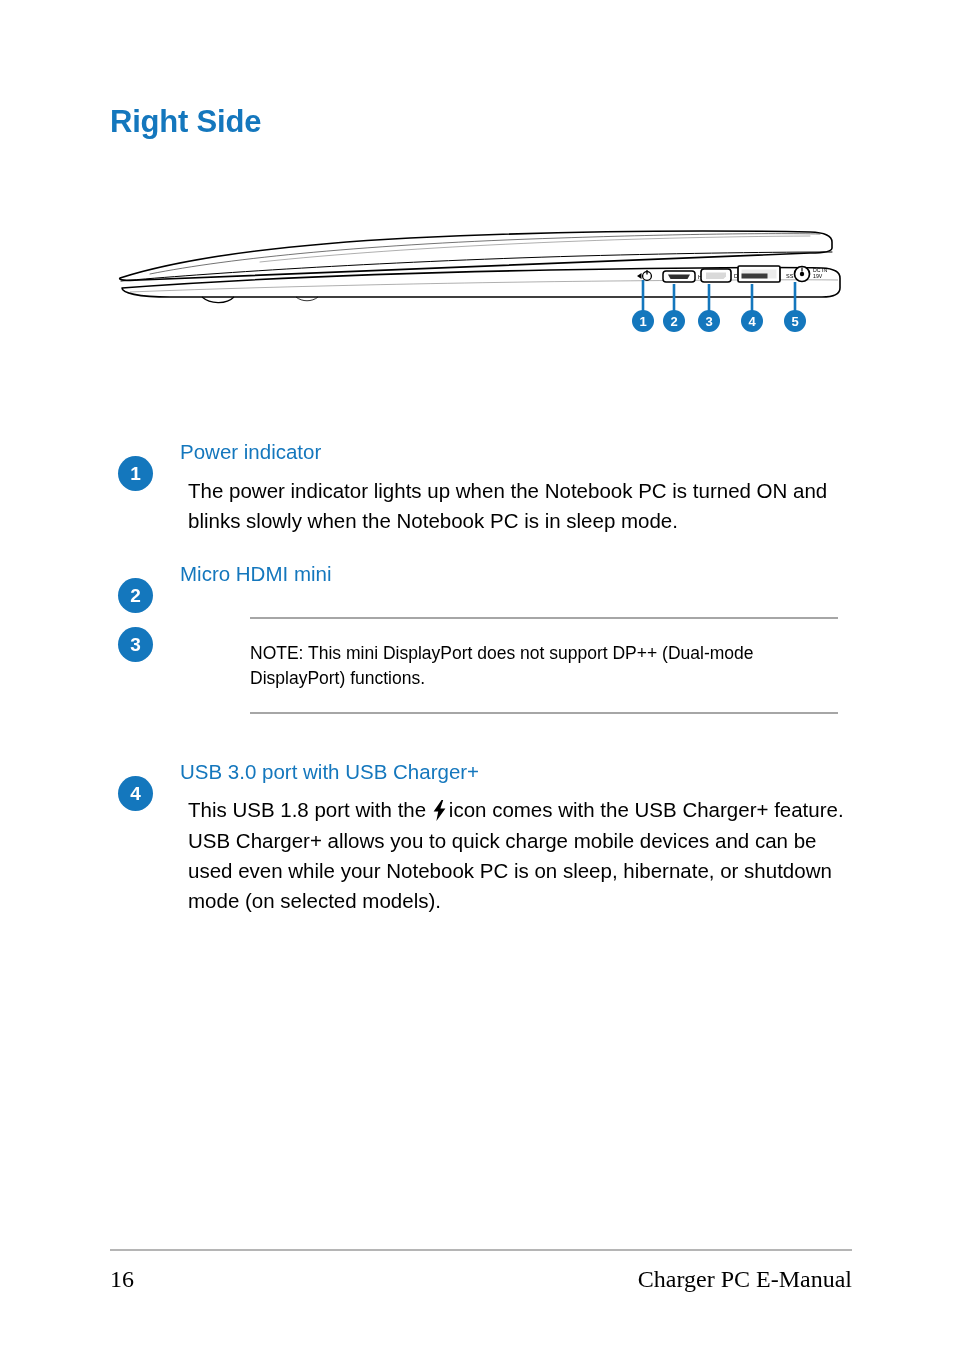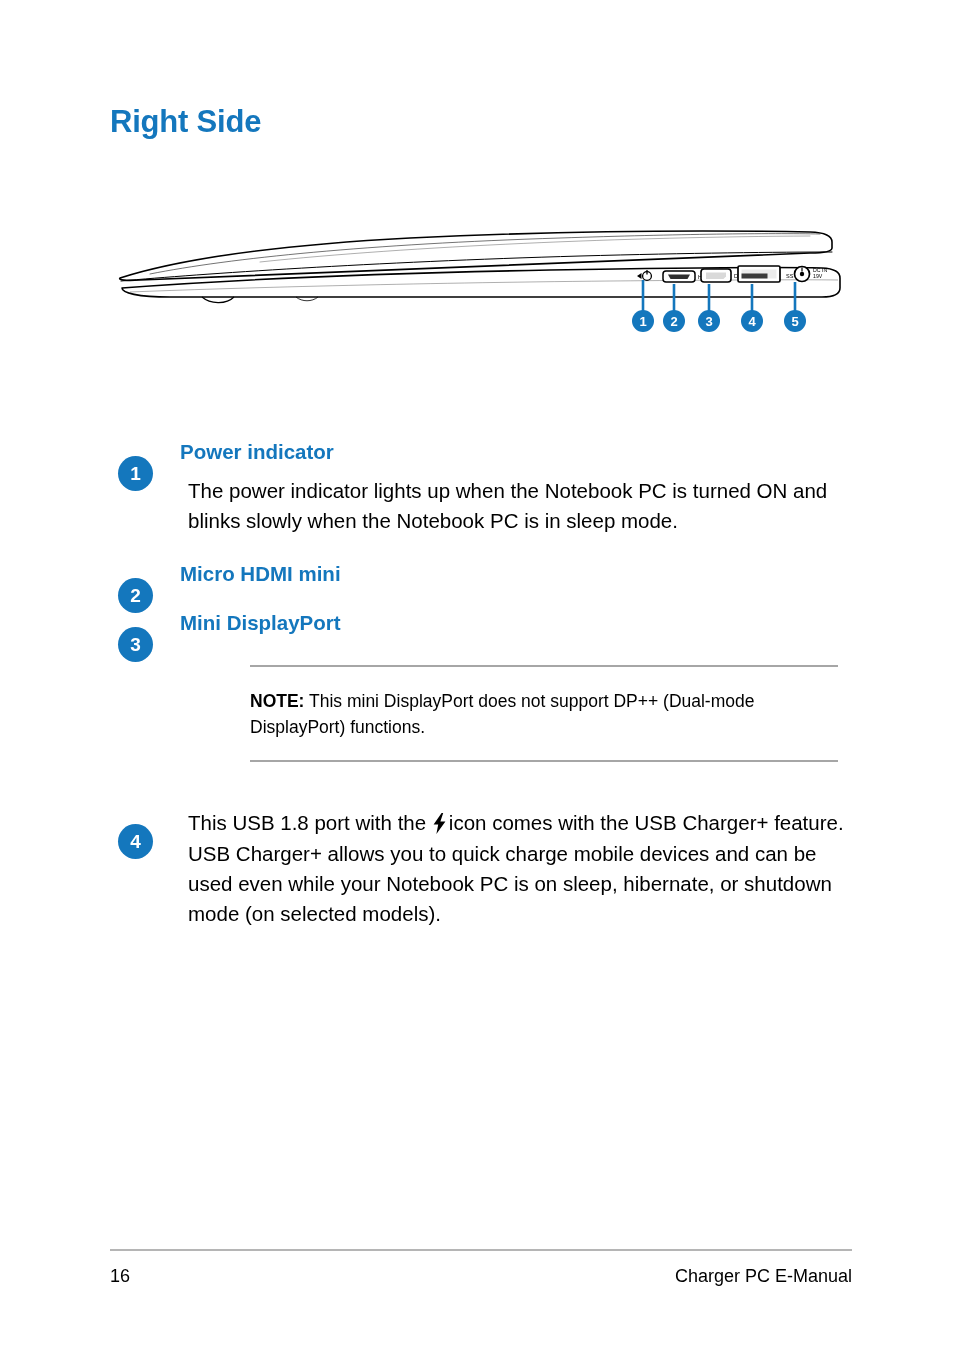--- a/index.html
+++ b/index.html
@@ -65,21 +65,21 @@
     color: #ffffff;
     font-size: 19px;
     font-weight: bold;
     display: flex;
     align-items: center;
     justify-content: center;
     line-height: 1;
   }
   .sec-title {
     font-size: 20.5px;
-    font-weight: bold;
+    font-weight: normal;
     color: #1477bd;
     margin: 0 0 11px 0;
     line-height: 1.2;
   }
   .sec-body {
     font-size: 20.5px;
     line-height: 1.48;
     color: #000000;
     margin: 8px;
     max-width: 680px;
@@ -100,21 +100,21 @@
     height: 2px;
     background: #a6a6a6;
     width: 100%;
   }
   .note-body {
     font-size: 17.5px;
     line-height: 1.45;
     padding: 22px 0 20px 0;
     color: #000000;
   }
-  .note-label { font-weight: bold; }
+  .note-label { font-weight: normal; }
 
   
   .bolt {
     display: inline-block;
     width: 13px;
     height: 21px;
     vertical-align: -4px;
     margin: 0 3px 0 1px;
   }
 
@@ -127,22 +127,23 @@
     height: 2px;
     background: #b5b5b5;
   }
   .footer {
     position: absolute;
     left: 110px;
     top: 1266px;
     width: 742px;
     display: flex;
     justify-content: space-between;
-    font-size: 18px;
-    color: #000000;
+    font-size: 24px;
+    color: #000000;
+    font-family: Liberation Serif, serif;
   }
 </style>
 </head>
 <body>
 
 <div class="page">
 
   <div class="page-title">Right Side</div>
 
   <div class="figure">
@@ -244,33 +245,33 @@
       <p class="sec-body">The power indicator lights up when the Notebook PC is turned ON and blinks slowly when the Notebook PC is in sleep mode.</p>
     </div>
 
     <div class="section s2">
       <div class="badge">2</div>
       <div class="sec-title">Micro HDMI mini</div>
     </div>
 
     <div class="section s3">
       <div class="badge">3</div>
-      <div class="sec-title">Mini DisplayPort</div>
     </div>
 
     <div class="note-wrap">
       <div class="note-rule"></div>
       <div class="note-body">
         <span class="note-label">NOTE:</span><span> This mini DisplayPort does not support DP++ (Dual-mode DisplayPort) functions.</span>
       </div>
       <div class="note-rule"></div>
     </div>
 
     <div class="section s4" style="margin-top:46px;">
       <div class="badge">4</div>
+      <div class="sec-title">USB 3.0 port with USB Charger+</div>
       <p class="sec-body"><span>This USB 1.8 port with the </span><span class="bolt"><svg width="13" height="21" viewBox="0 0 13 21" xmlns="http://www.w3.org/2000/svg">
               <path d="M8.6,0 L0.6,11.6 L5.2,11.6 L3.4,21 L12.4,8.6 L7.4,8.6 L10.2,0 Z" fill="#000000"></path>
             </svg></span><span>icon comes with the USB Charger+ feature. USB Charger+ allows you to quick charge mobile devices and can be used even while your Notebook PC is on sleep, hibernate, or shutdown mode (on selected models).</span></p>
     </div>
 
   </div>
 
   <div class="footer-rule"></div>
   <div class="footer">
     <span>16</span>

